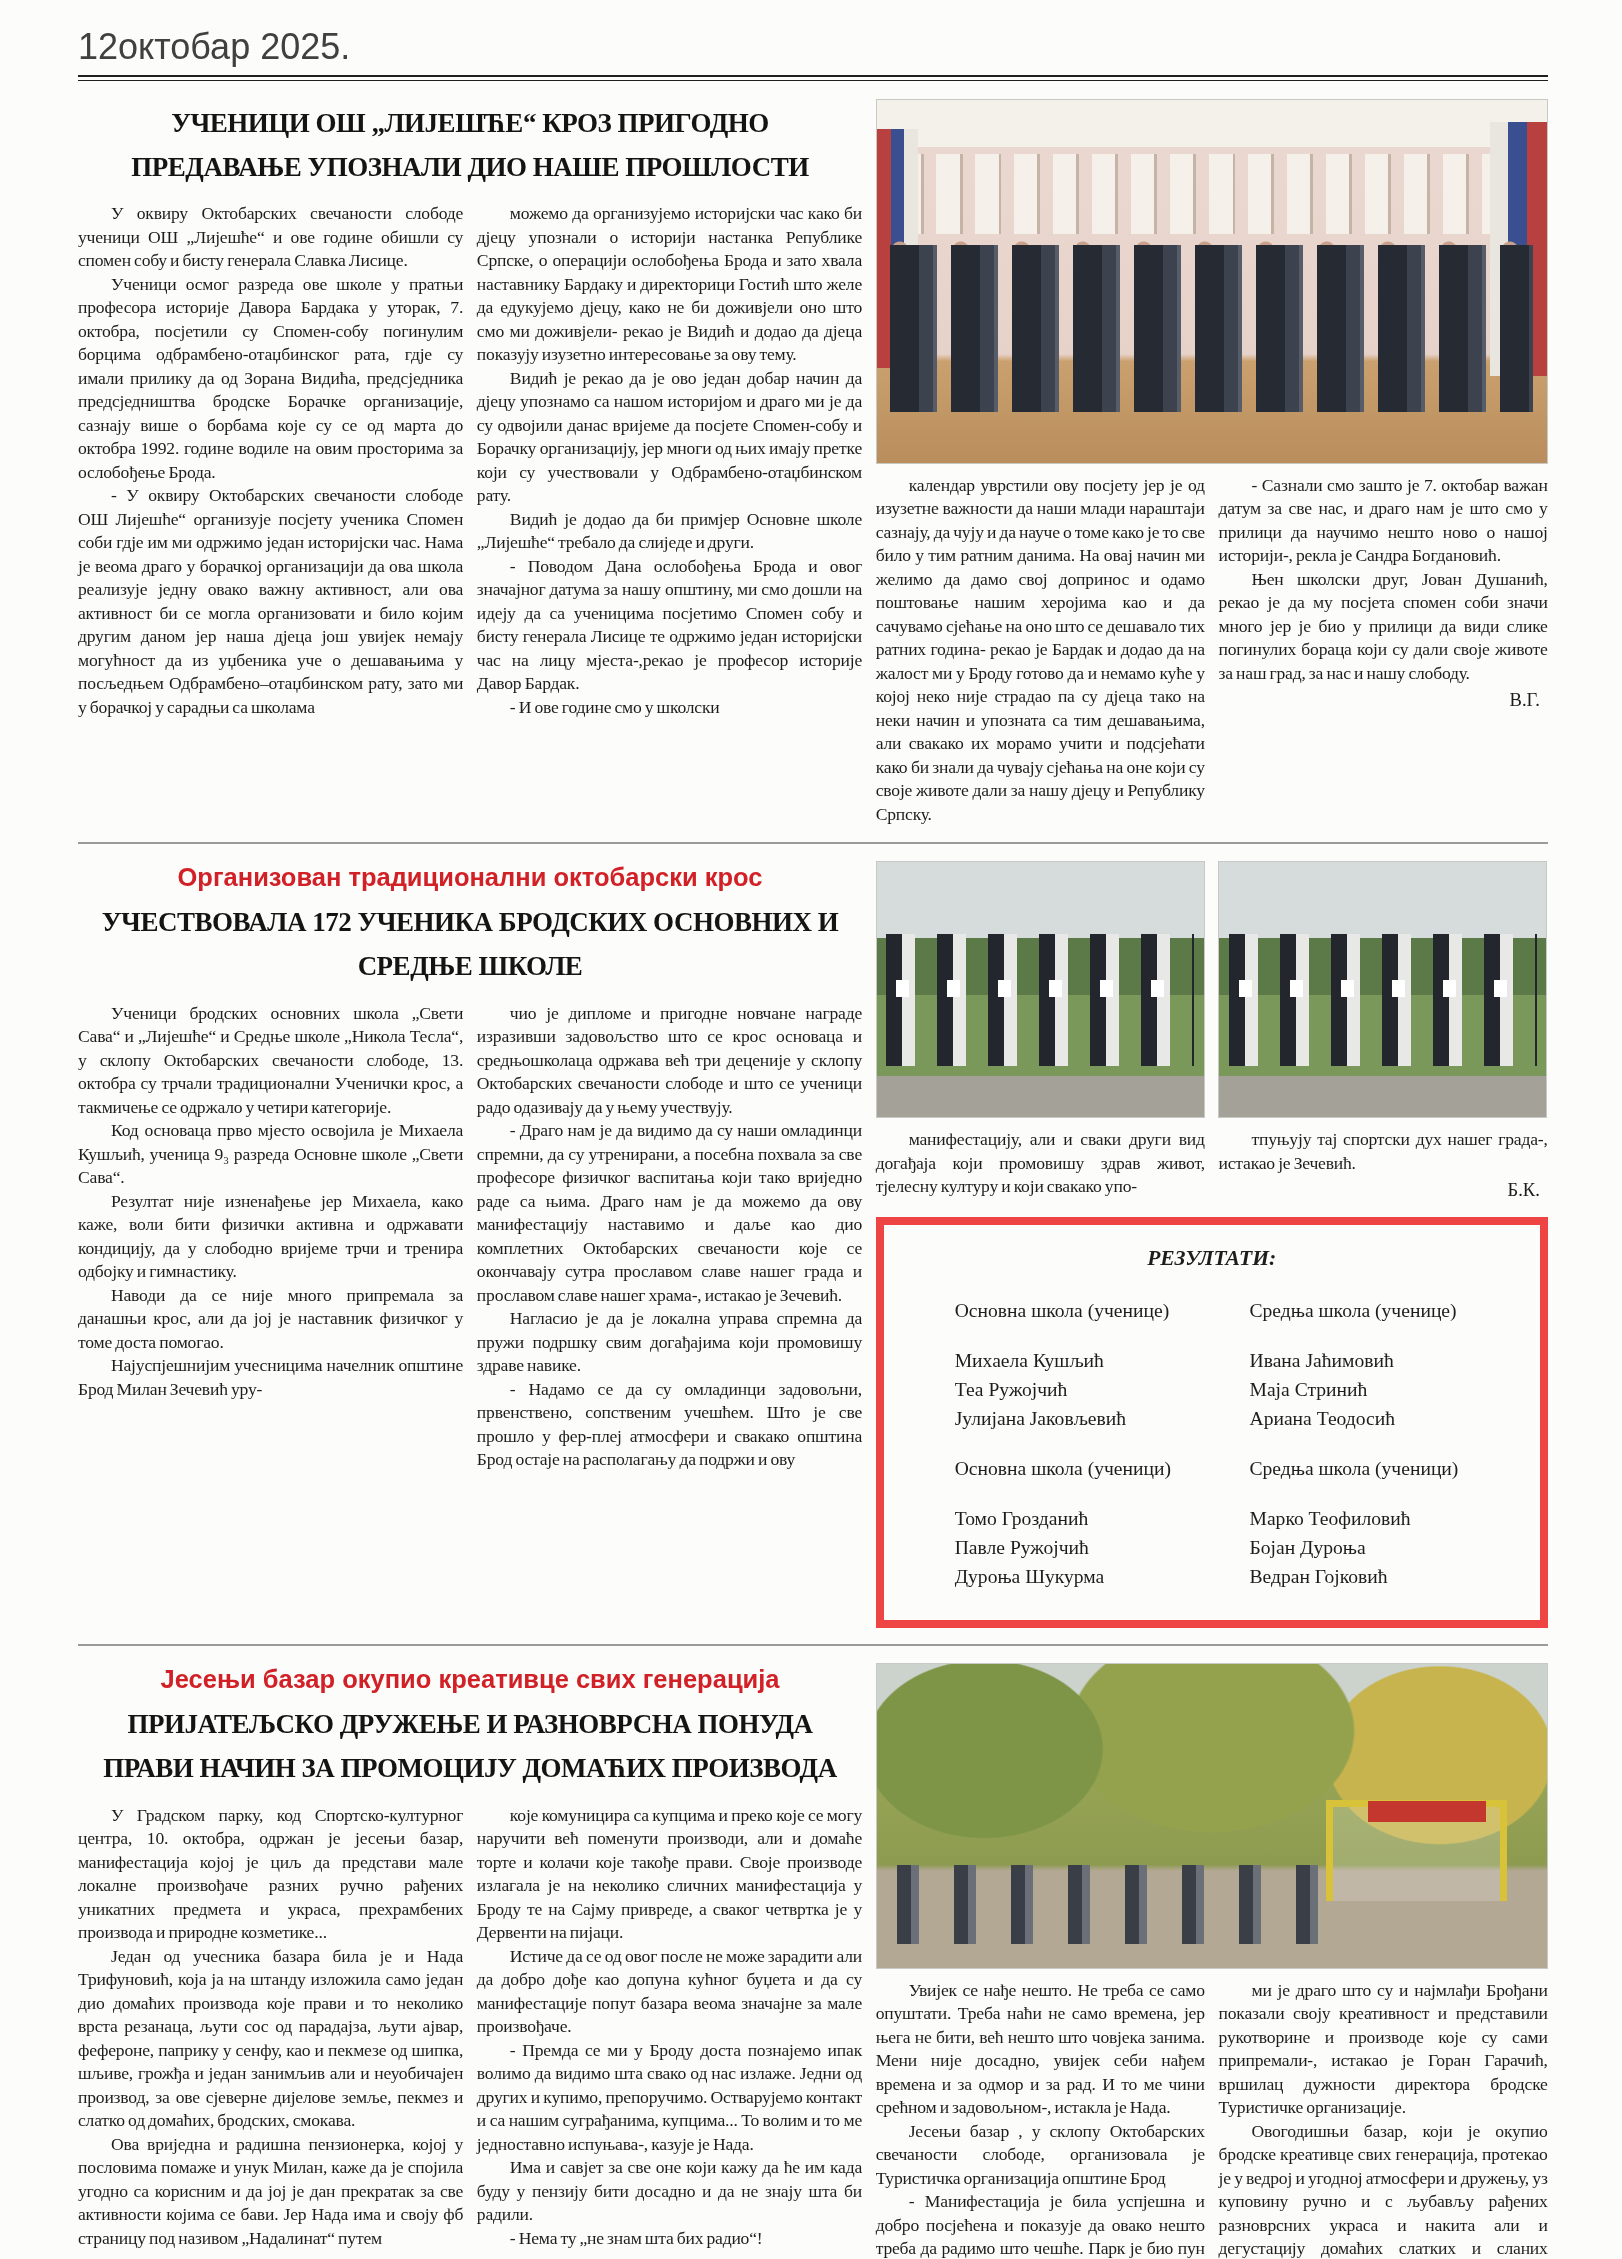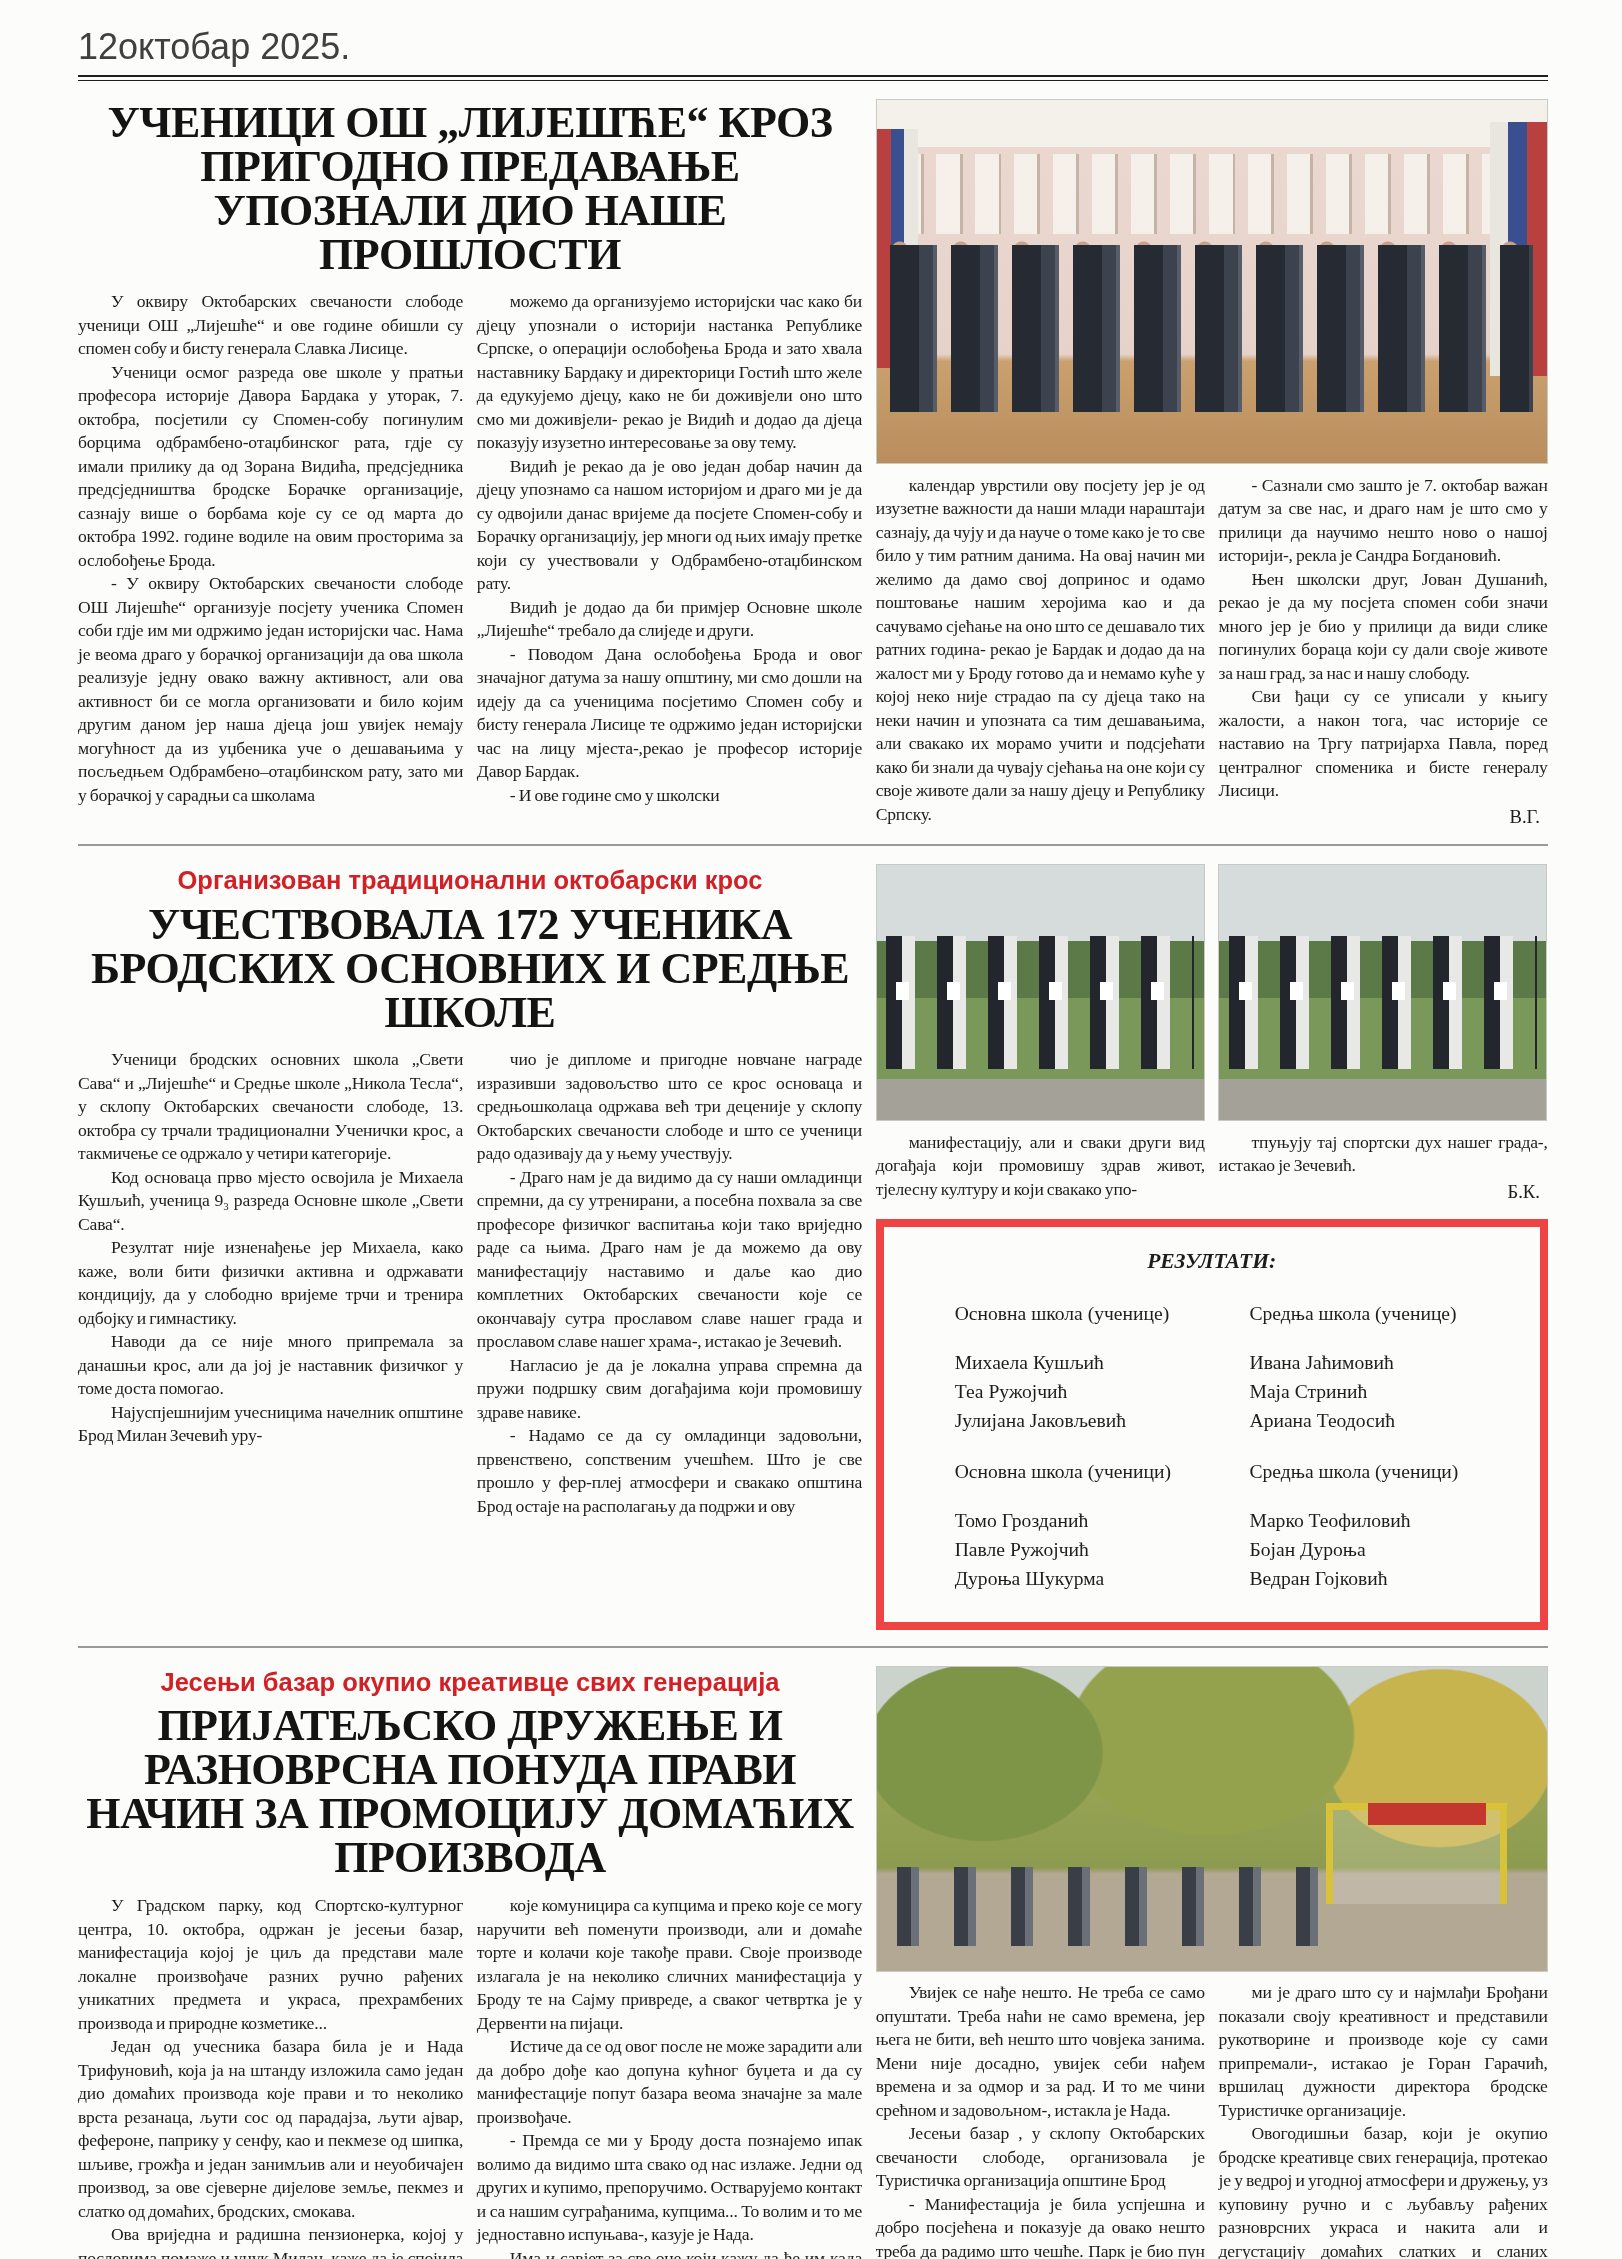--- a/index.html
+++ b/index.html
@@ -19,21 +19,21 @@
   .half-r{width:672px;}
   .cols{display:flex;gap:13.7px;}
   .col{flex:1 1 0;}
   .body p{
     margin:0;font-size:17.6px;line-height:23.5px;text-align:justify;
     text-indent:33px;letter-spacing:-0.2px;word-spacing:-1px;
   }
   .byline{text-align:right;font-size:18.6px;padding-right:7.8px;margin-top:3.9px;}
   .headline{
     font-family:"Liberation Serif",serif;font-weight:bold;text-align:center;
-    font-size:44px;line-height:44px;letter-spacing:-0.5px;color:#141414;
+    font-size:27px;line-height:44px;letter-spacing:-0.5px;color:#141414;
     margin:2px 5.9px 13.7px 5.9px;
   }
   .kicker{
     font-family:"Liberation Sans",sans-serif;font-weight:bold;text-align:center;
     font-size:25.5px;line-height:29px;margin:2px 0 5.9px 0;
   }
   .rule{height:2px;background:#9a9a99;border:none;margin:15.7px 0 0 0;}
   
   .photo{position:relative;overflow:hidden;border:1px solid #c8c8c4;box-sizing:border-box;margin-bottom:9.8px;}
   .ph-memorial{width:672px;height:365px;
@@ -114,21 +114,20 @@
         <div class="heads"></div>
         <div class="people"></div>
       </div>
       <div class="cols body">
         <div class="col">
           <p>календар уврстили ову посјету јер је од изузетне важности да наши млади нараштаји сазнају, да чују и да науче о томе како је то све било у тим ратним данима. На овај начин ми желимо да дамо свој допринос и одамо поштовање нашим херојима као и да сачувамо сјећање на оно што се дешавало тих ратних година- рекао је Бардак и додао да на жалост ми у Броду готово да и немамо куће у којој неко није страдао па су дјеца тако на неки начин и упозната са тим дешавањима, али свакако их морамо учити и подсјећати како би знали да чувају сјећања на оне који су своје животе дали за нашу дјецу и Републику Српску.</p>
         </div>
         <div class="col">
           <p>- Сазнали смо зашто је 7. октобар важан датум за све нас, и драго нам је што смо у прилици да научимо нешто ново о нашој историји-, рекла је Сандра Богдановић.</p>
           <p>Њен школски друг, Јован Душанић, рекао је да му посјета спомен соби значи много јер је био у прилици да види слике погинулих бораца који су дали своје животе за наш град, за нас и нашу слободу.</p>
-          <p>Сви ђаци су се уписали у књигу жалости, а након тога, час историје се наставио на Тргу патријарха Павла, поред централног споменика и бисте генералу Лисици.</p>
           <div class="byline">В.Г.</div>
         </div>
       </div>
     </div>
   </div>
 
   <hr class="rule">
 
   <div class="article">
     <div class="half half-l">

